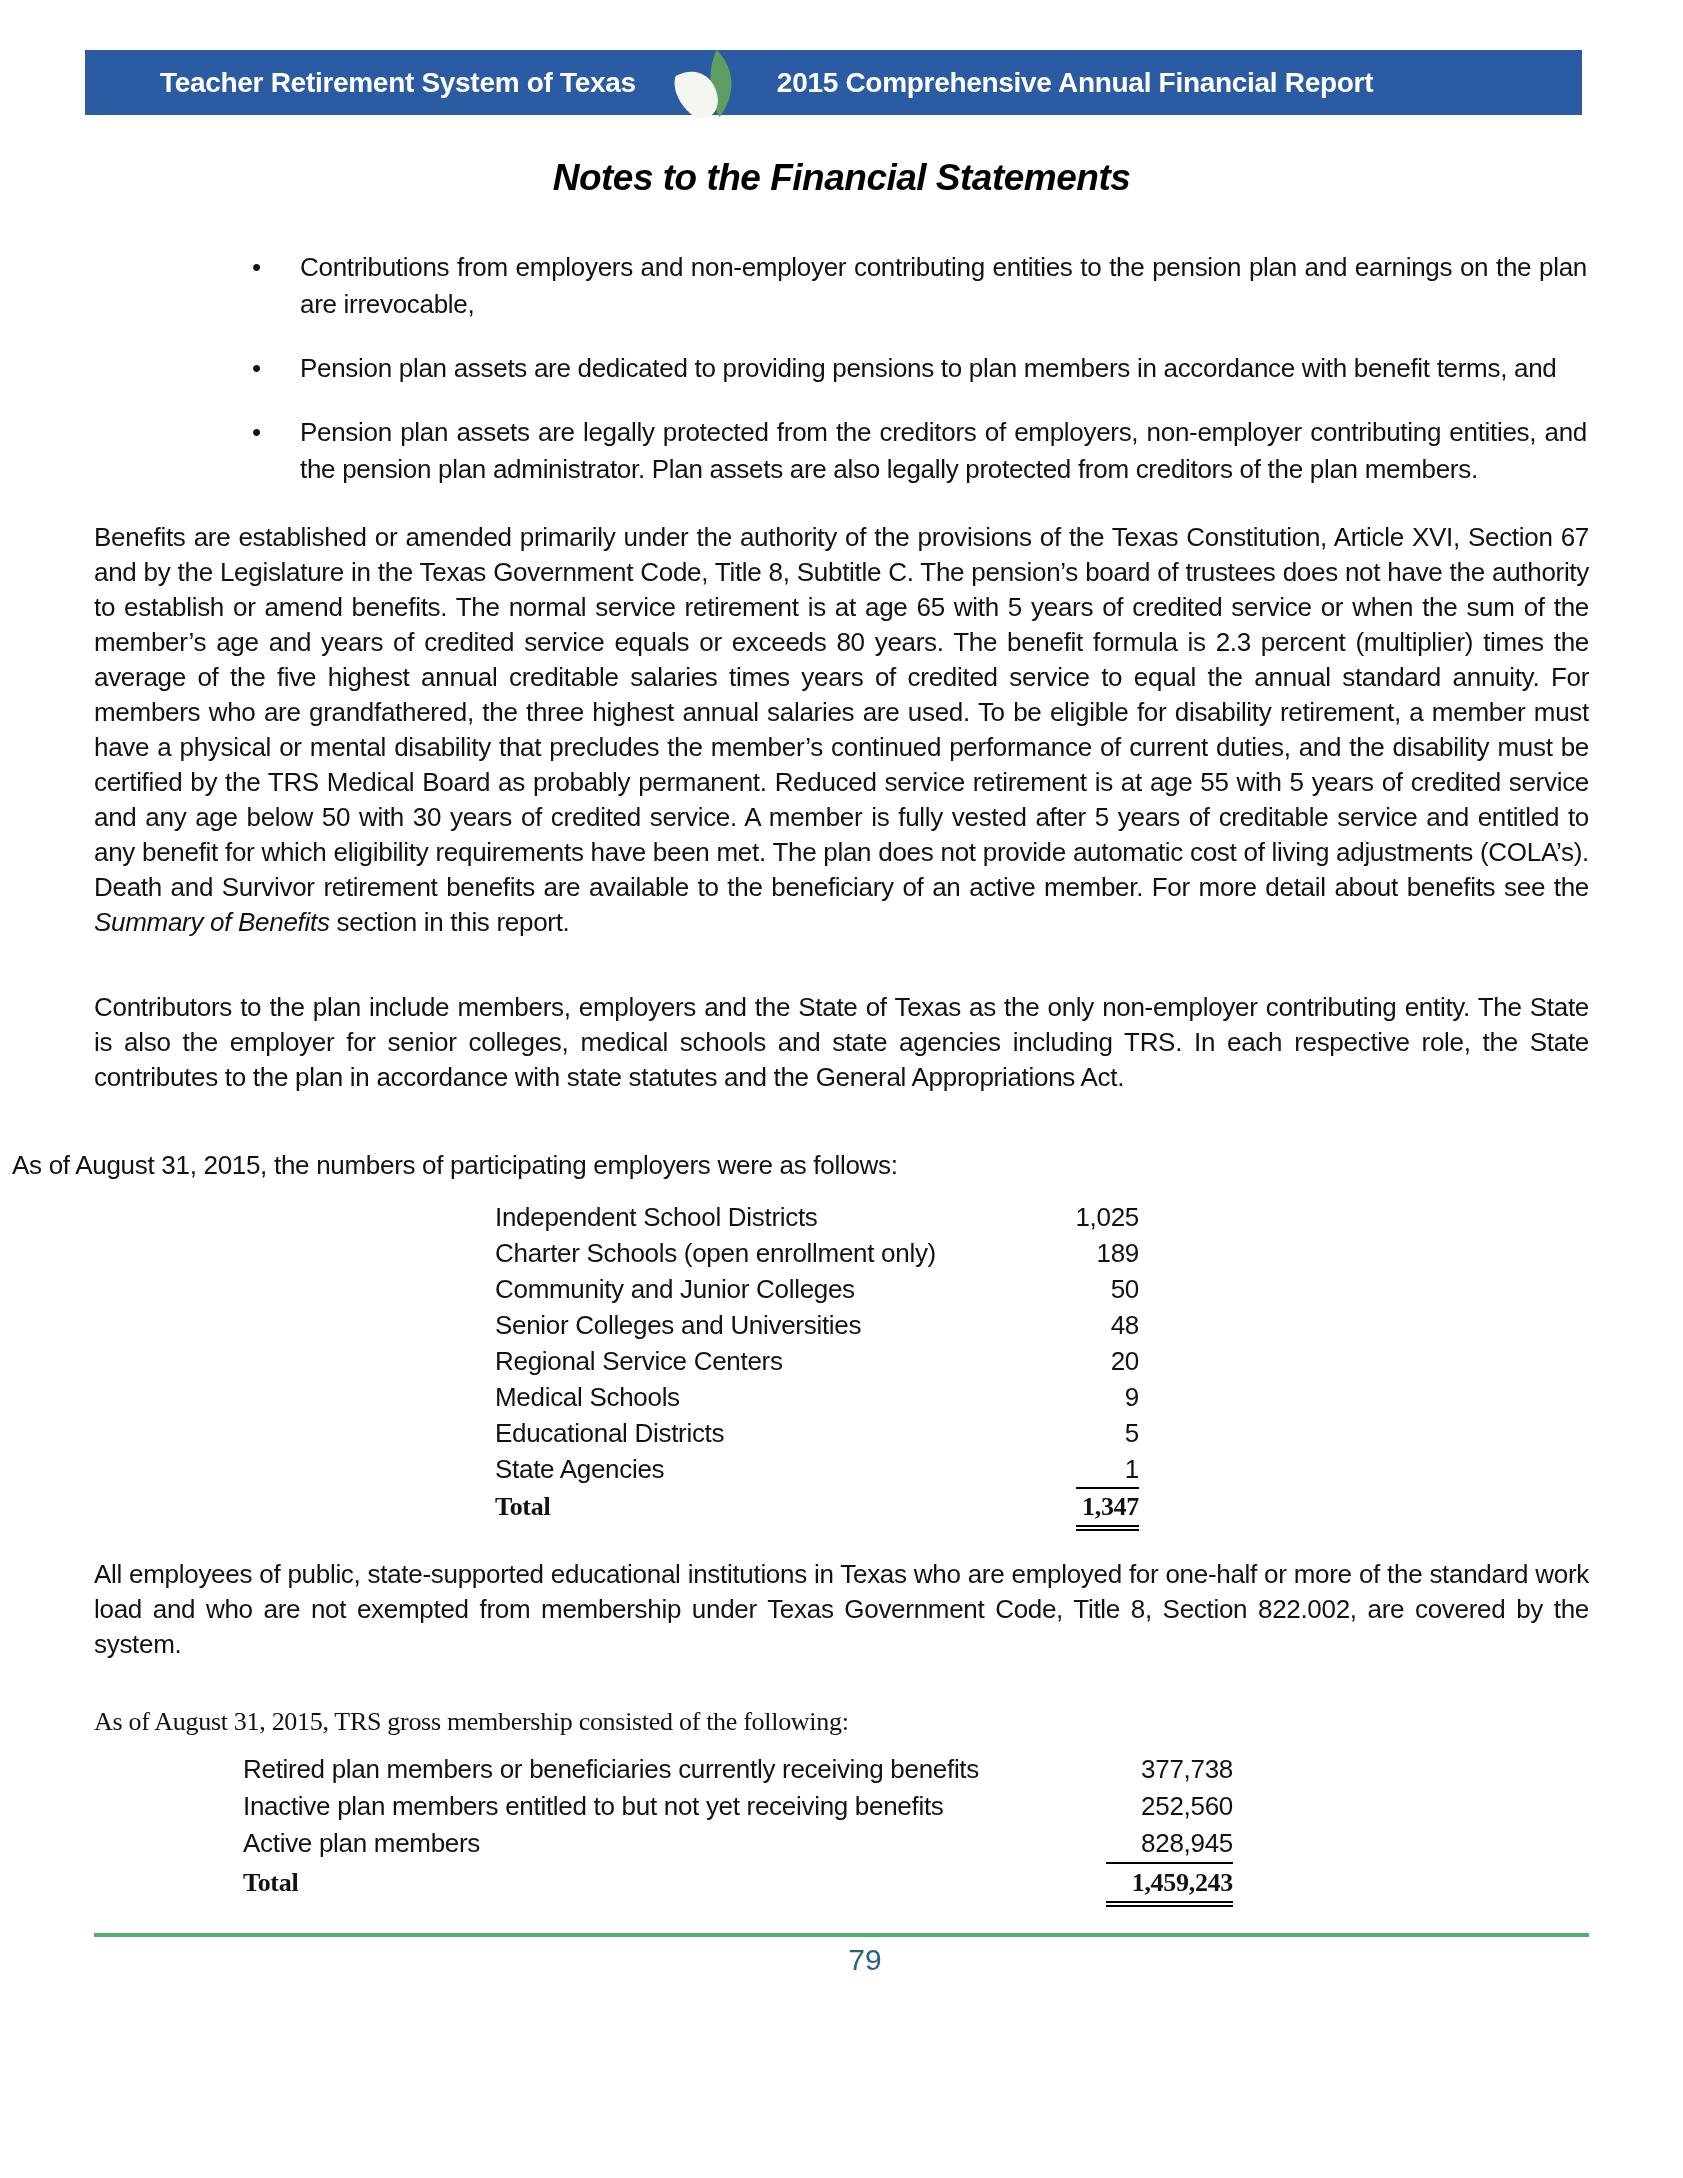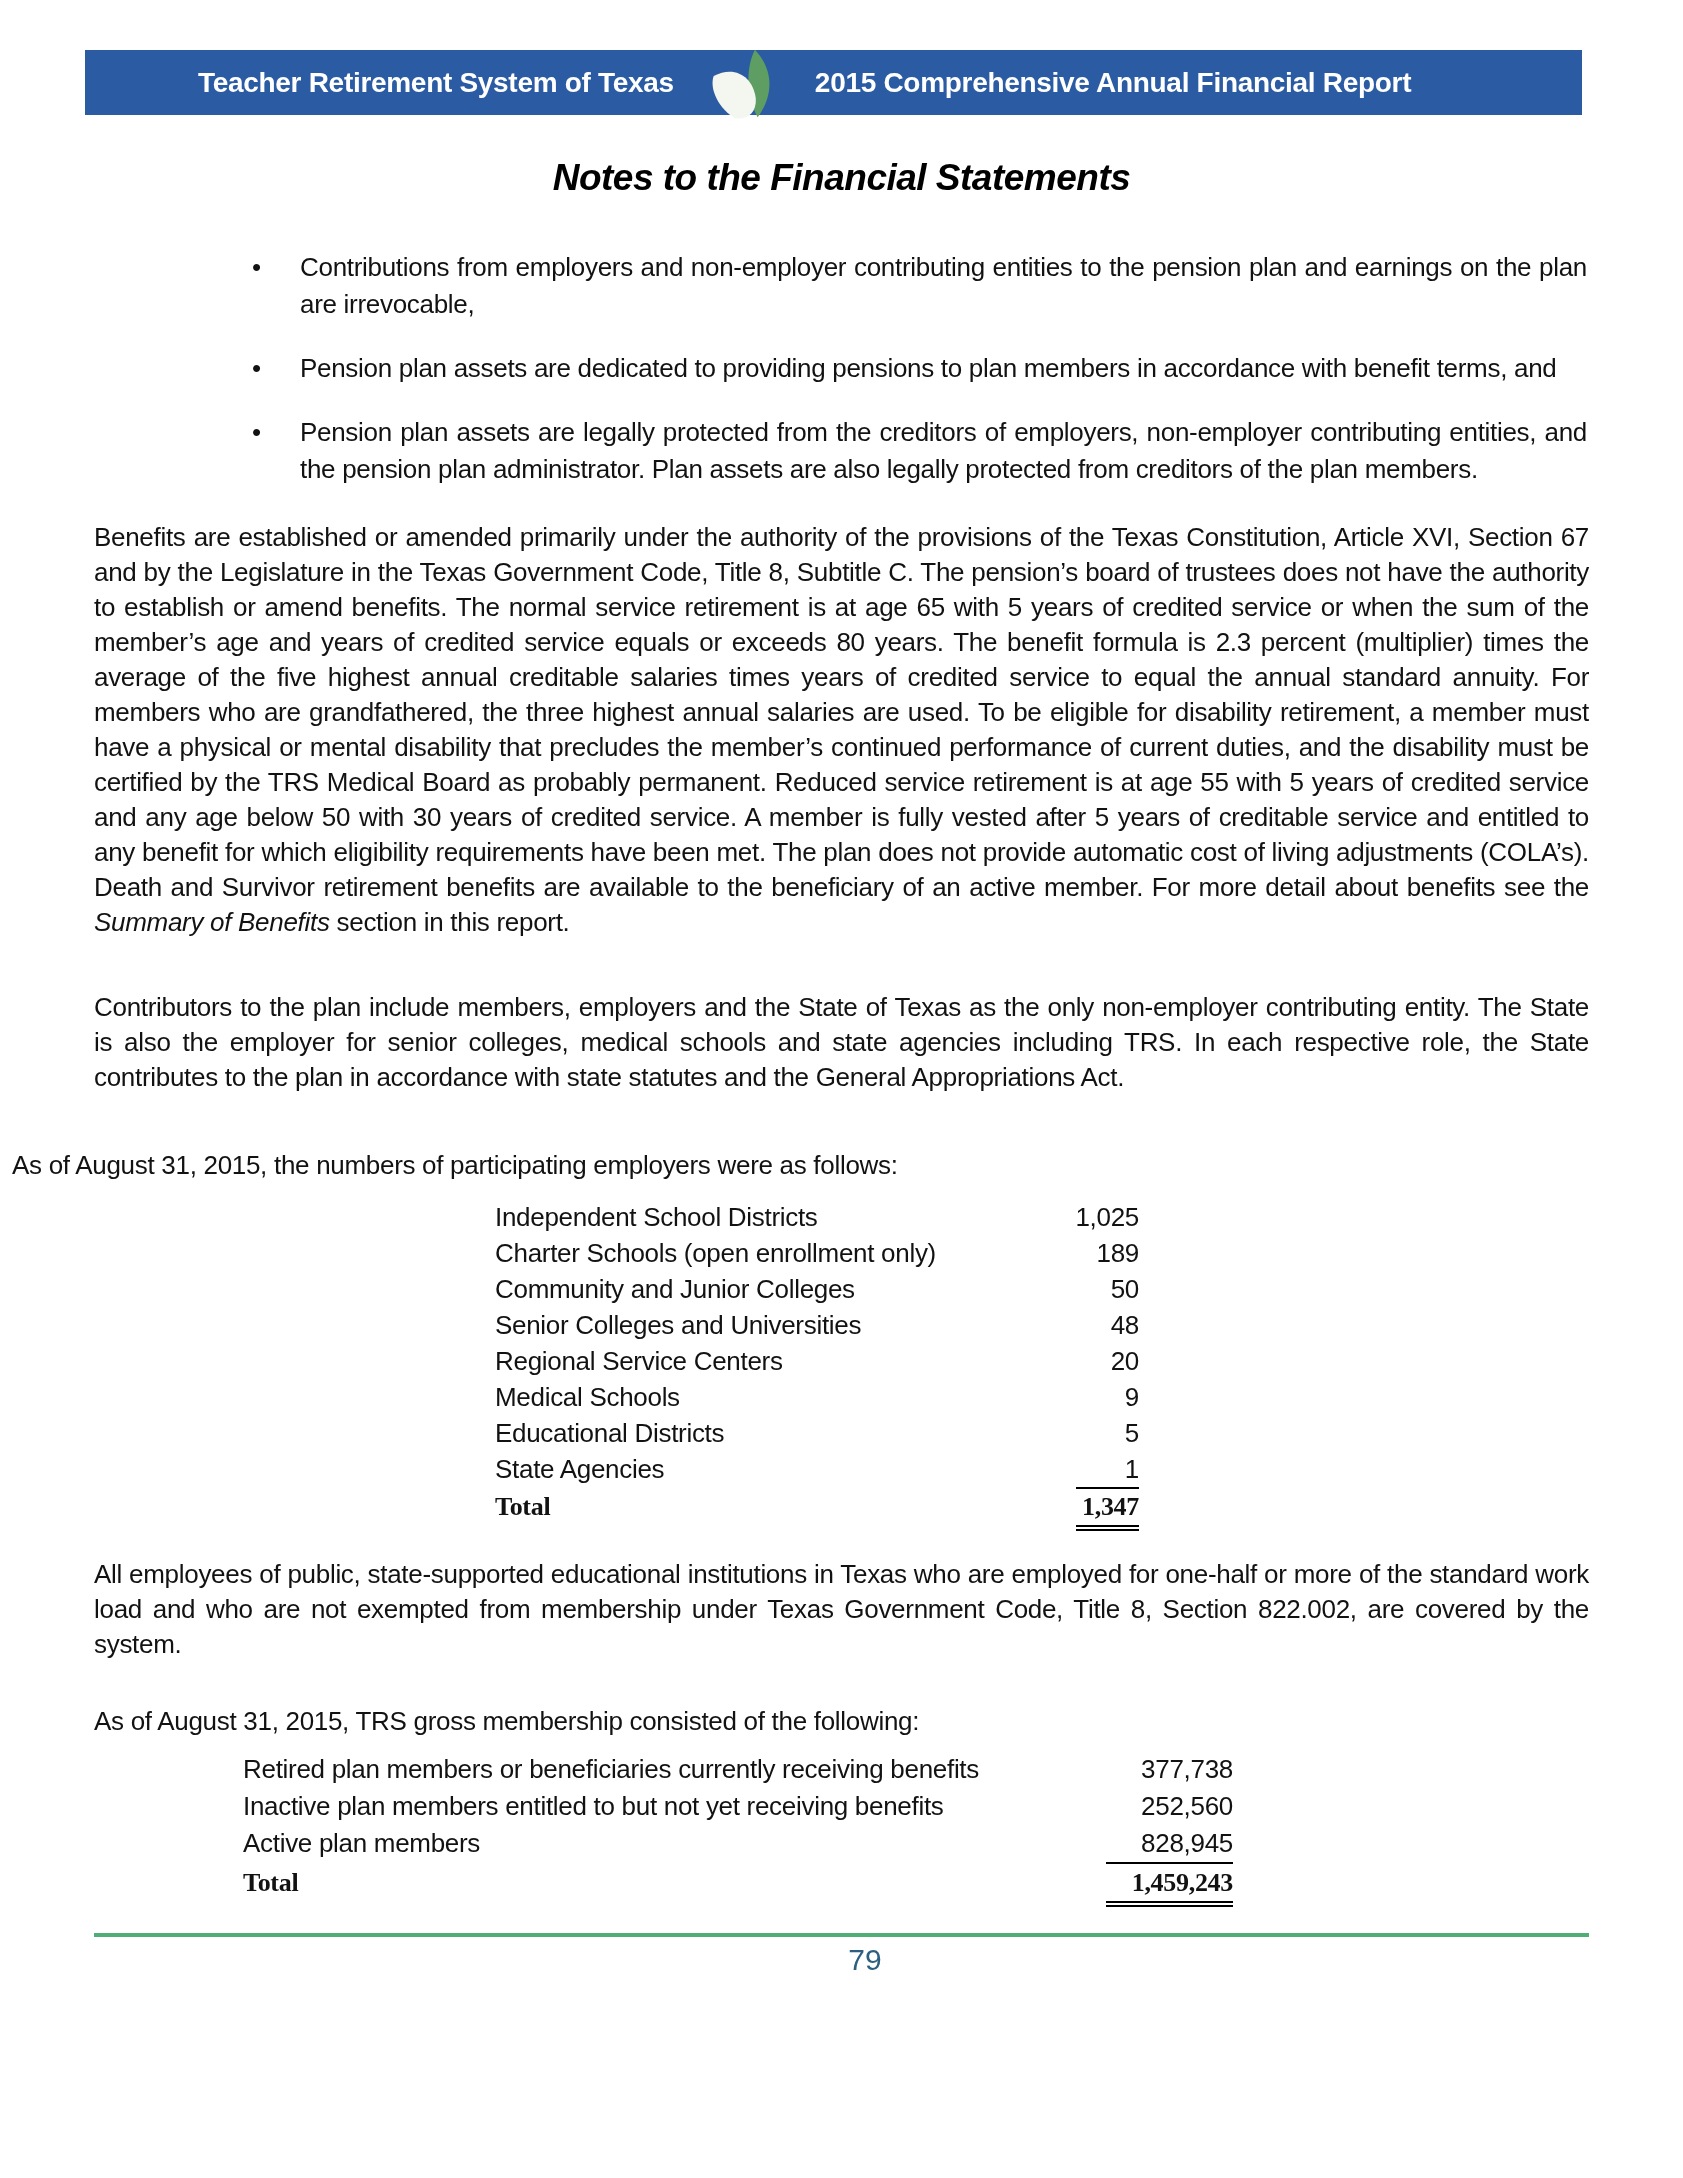--- a/index.html
+++ b/index.html
@@ -14,21 +14,21 @@
   
   .banner{
     position:relative;
     margin:50px 0 0 85px;
     width:1497px;height:65px;
     background:#2B5CA3;
     display:flex;align-items:center;
     color:#ffffff;font-weight:bold;font-size:28px;
     letter-spacing:-0.3px;
   }
-  .banner-left{margin-left:113px;white-space:nowrap;}
+  .banner-left{margin-left:75px;white-space:nowrap;}
   .logo{margin:0 20px 0 22px;height:65px;display:flex;align-items:flex-end;}
   .logo svg{display:block;margin-bottom:-6px;}
   .banner-right{white-space:nowrap;}
   
   .title{
     margin:42px 94px 0;
     width:1495px;
     text-align:center;
     font-size:37px;font-weight:bold;font-style:italic;
     color:#000;letter-spacing:-0.5px;
@@ -47,21 +47,21 @@
   
   .para{
     margin:0 94px;width:1495px;
     font-size:26px;line-height:35px;letter-spacing:-0.3px;
   }
   .justify{text-align:justify;}
   .p-benefits{margin-top:32px;}
   .p-contributors{margin-top:50px;}
   .p-emp-intro{margin-top:53px;margin-left:12px;}
   .p-coverage{margin-top:26px;}
-  .p-mem-intro{margin-top:42px;}
+  .p-mem-intro{margin-top:42px;font-family:Liberation Serif, serif;}
   
   .emp-table{
     margin:16px 0 0 495px;width:644px;
     font-size:26px;line-height:36px;letter-spacing:-0.3px;
   }
   .mem-table{
     margin:12px 0 0 243px;width:990px;
     font-size:26px;line-height:37px;letter-spacing:-0.3px;
   }
   .trow{display:flex;align-items:baseline;}

